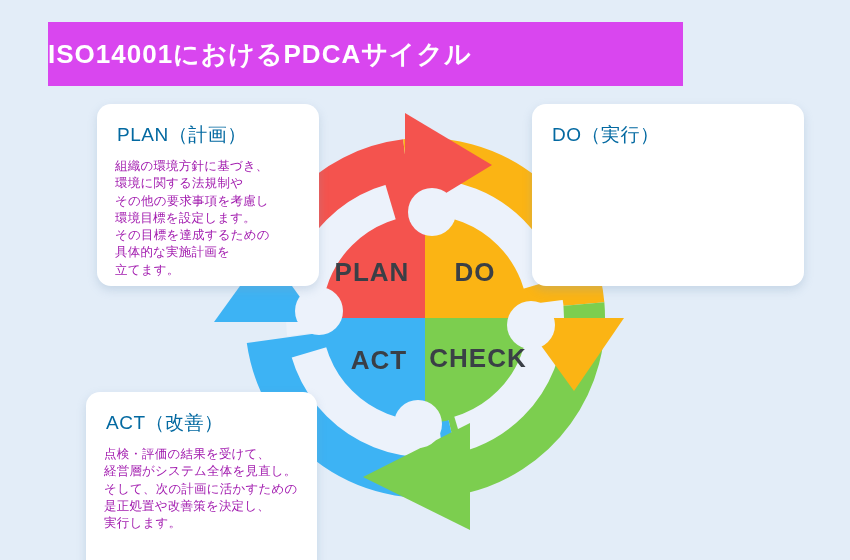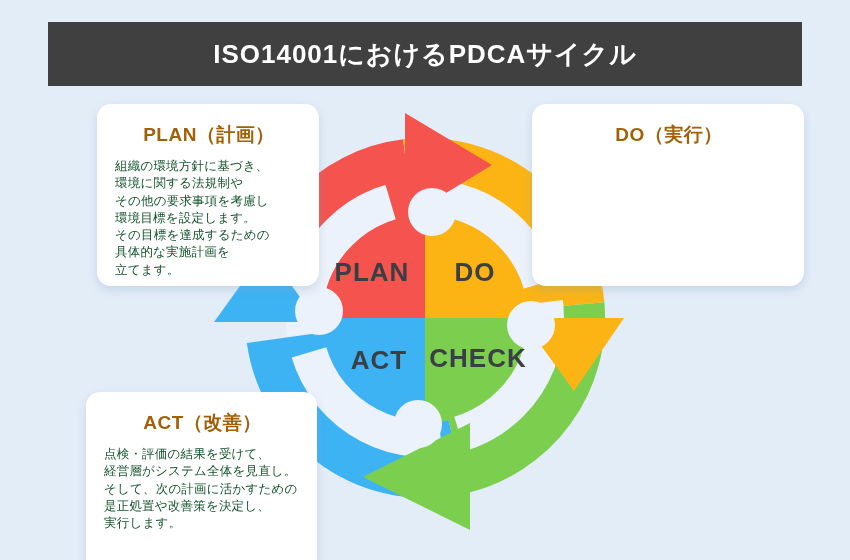--- a/index.html
+++ b/index.html
@@ -2,39 +2,38 @@
 <html><head>
 <meta charset="utf-8">
 <style>
   html,body{margin:0;padding:0;}
   .page{
     position:relative;width:850px;height:560px;overflow:hidden;
     background:#E3EDF8;
     font-family:"Liberation Sans","DejaVu Sans",sans-serif;
   }
   .header-bar{
-    position:absolute;left:48px;top:22px;width:754px;height:64px;
-    background:#404040;display:flex;align-items:center;justify-content:center;
+    position:absolute;left:48px;top:22px;width:635px;height:64px;
+    background:#d946ef;display:flex;align-items:center;
   }
   .header-bar h1{
     margin:0;color:#FFFFFF;font-size:26px;font-weight:bold;letter-spacing:1px;
   }
   .diagram-svg{position:absolute;left:0;top:0;width:850px;height:560px;}
   .card{
     position:absolute;background:#FFFFFF;border-radius:14px;
     box-shadow:0 4px 10px rgba(130,158,190,0.30);
     padding:14px 18px;box-sizing:border-box;
   }
   .card h2{
-    margin:4px 0 10px 2px;font-size:19px;font-weight:bold;color:#a16207;
+    margin:4px 0 10px 2px;font-size:19px;font-weight:normal;color:#0369a1;
     letter-spacing:0.5px;
-    text-align:center;
   }
   .card .card-body{
-    font-size:12.5px;line-height:1.38;color:#14532d;white-space:pre-line;
+    font-size:12.5px;line-height:1.38;color:#a21caf;white-space:pre-line;
     letter-spacing:0.2px;
   }
   .card-plan{left:97px;top:104px;width:222px;height:182px;}
   .card-do{left:532px;top:104px;width:272px;height:182px;}
   .card-act{left:86px;top:392px;width:231px;height:188px;}
   .card-check{left:530px;top:392px;width:242px;height:152px;}
   .disc-label{
     font-family:"Liberation Sans","DejaVu Sans",sans-serif;
     font-size:26px;font-weight:bold;fill:#3A3F46;letter-spacing:1px;
   }

